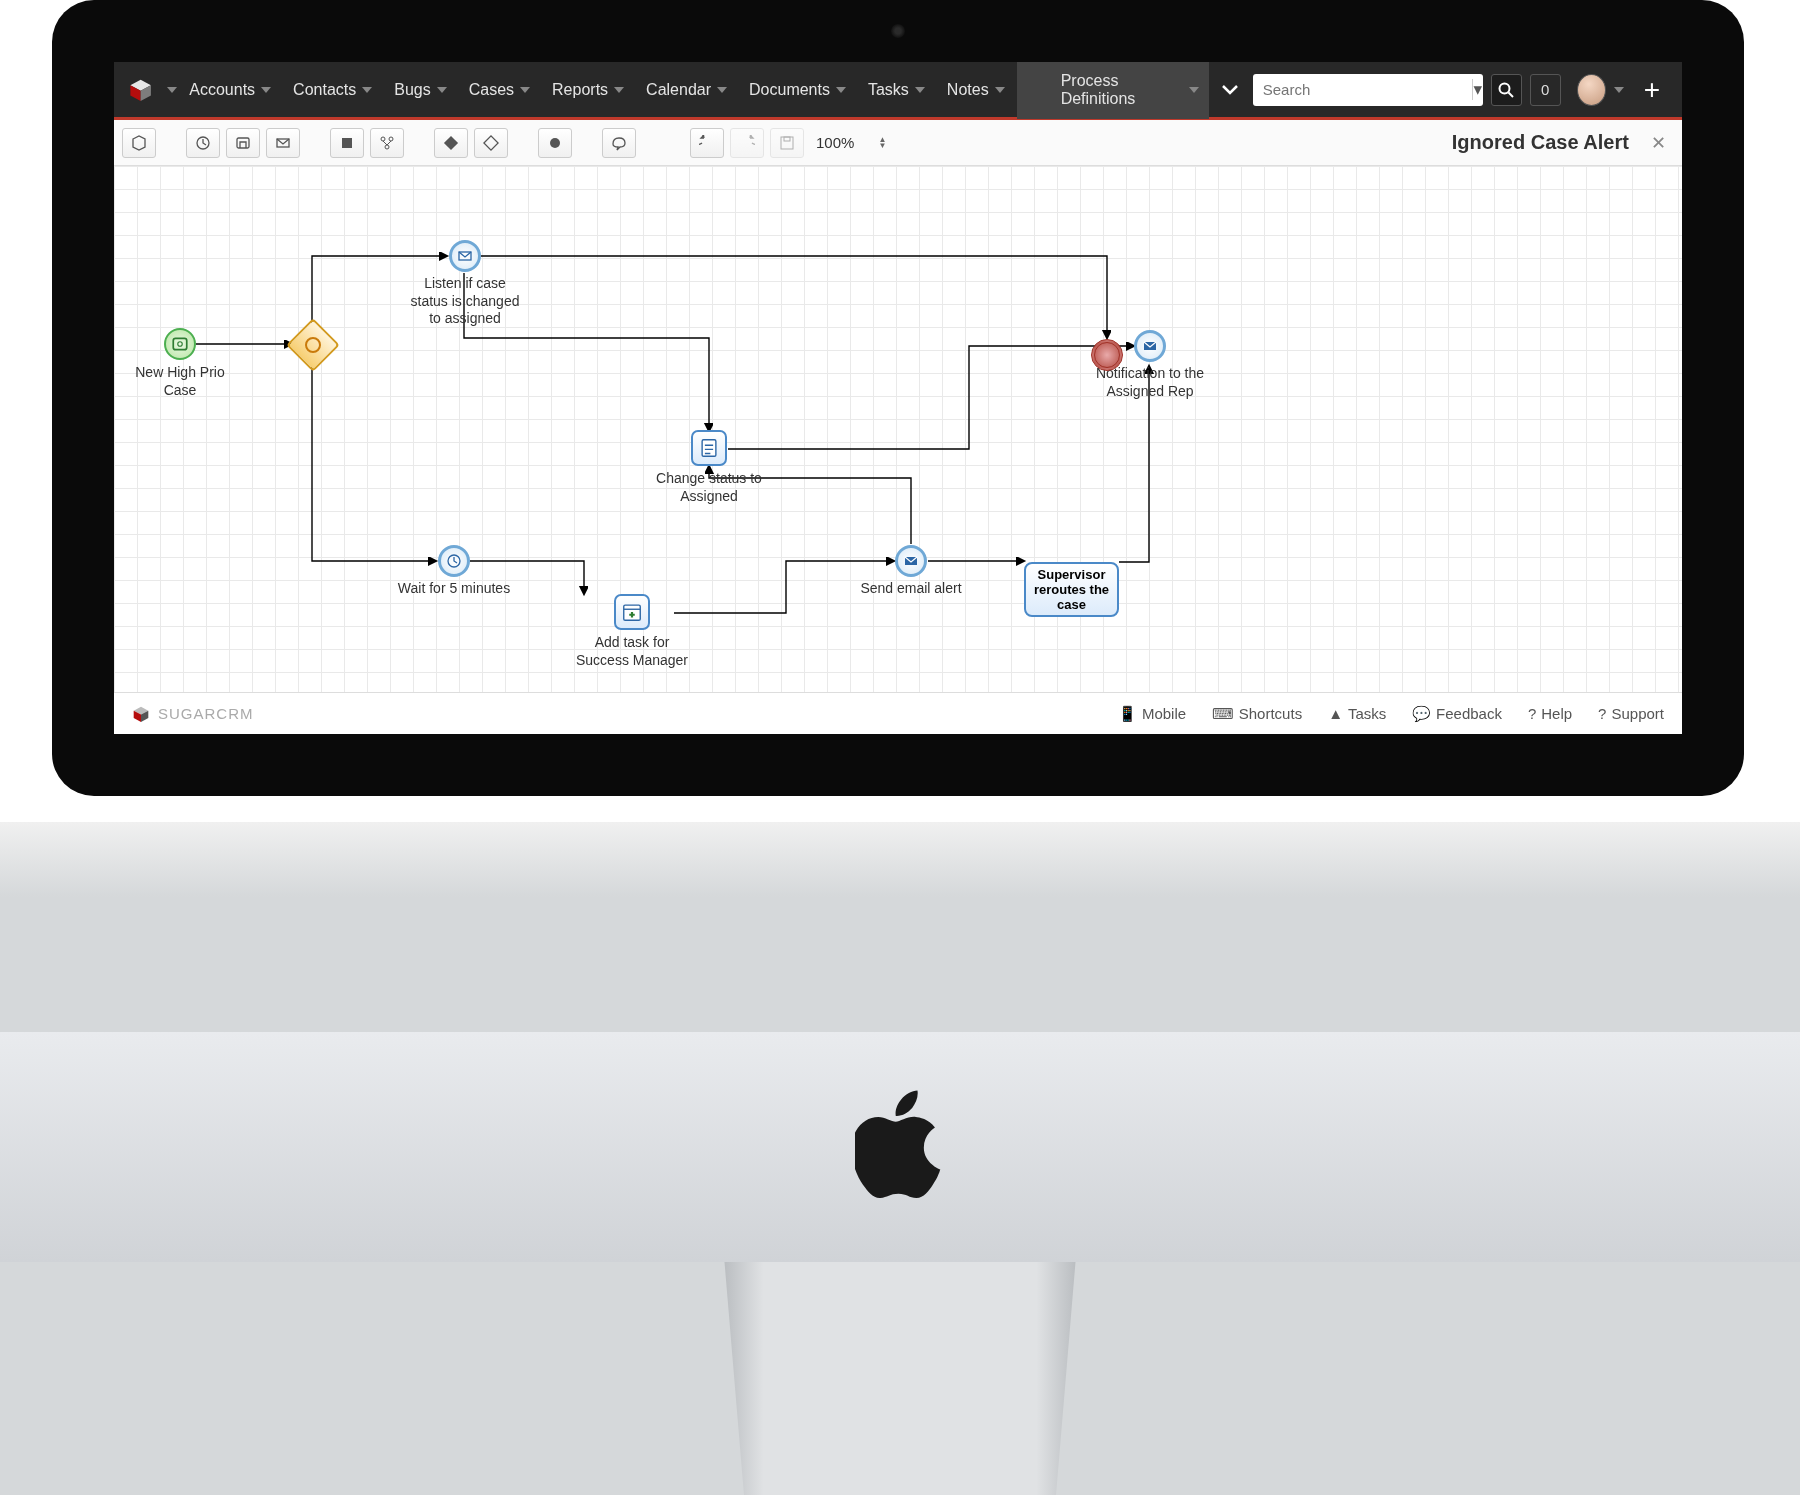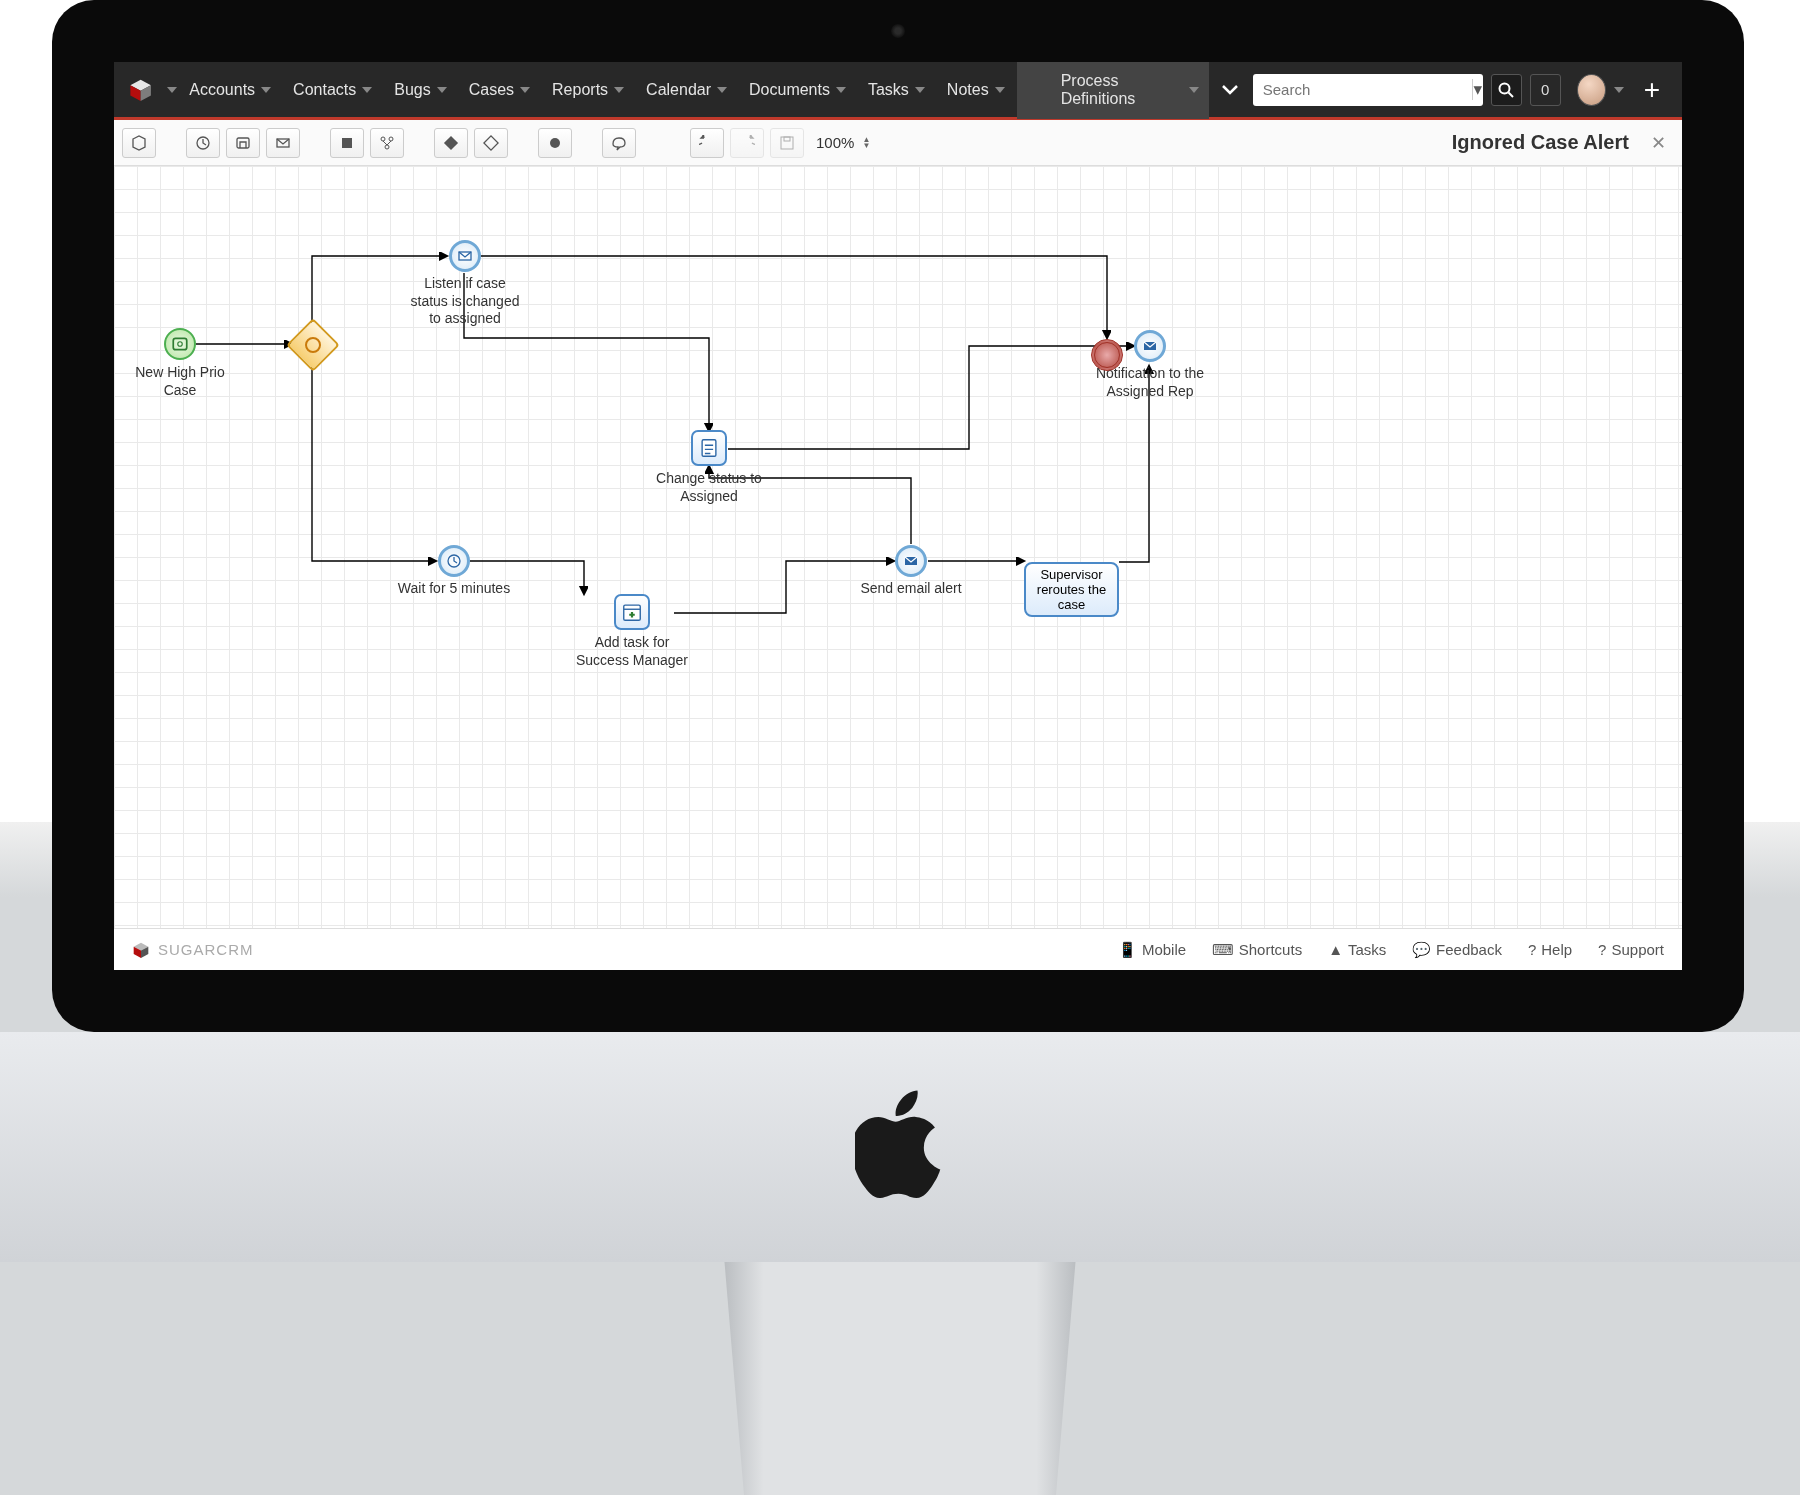--- a/index.html
+++ b/index.html
@@ -8,21 +8,21 @@
   background: linear-gradient(to bottom, #fff 0%, #fff 55%, #f0f0f0 55%, #d5d8da 60%, #d5d8da 100%);
   width: 1800px;
   height: 1495px;
   overflow: hidden;
 }
 .imac-frame {
   position: absolute;
   left: 52px;
   top: 0;
   width: 1692px;
-  height: 1032px;
+  height: 796px;
   background: #0a0a0a;
   border-radius: 42px;
   padding: 62px;
 }
 .imac-camera {
   position: absolute;
   left: 50%; top: 24px;
   transform: translateX(-50%);
   width: 14px; height: 14px;
   border-radius: 50%;
@@ -84,21 +84,21 @@
 .search-wrap .sel{width:28px;text-align:center;border-left:1px solid #ccc;color:#555;cursor:pointer;}
 .sqbtn{width:34px;height:32px;display:flex;align-items:center;justify-content:center;color:#fff;background:#1c1c1c;margin-left:6px;border-radius:3px;cursor:pointer;border:1px solid #555;}
 .badge{width:34px;height:32px;display:flex;align-items:center;justify-content:center;color:#ddd;margin-left:6px;border-radius:3px;cursor:pointer;border:1px solid #555;font-size:15px;}
 .avatar{width:32px;height:32px;border-radius:50%;background: radial-gradient(circle at 40% 30%, #f4d7c4, #c79b7f);margin-left:14px;border:1px solid #555;}
 .plus-btn{color:#fff;font-size:28px;font-weight:300;margin:0 14px 0 18px;cursor:pointer;}
 
 .toolbar{height:46px;display:flex;align-items:center;padding:0 8px;gap:6px;border-bottom:1px solid #ddd;background:#fafafa;}
 .tbtn{height:30px;min-width:34px;padding:0 8px;border:1px solid #ccc;border-radius:3px;background:linear-gradient(#fff,#f0f0f0);display:flex;align-items:center;justify-content:center;cursor:pointer;color:#555;font-size:17px;}
 .tsep{width:18px;}
 .tbtn.disabled{opacity:.45;cursor:default;}
-.zoom-ctl{display:flex;align-items:center;gap:8px;margin-left:6px;font-size:15px;color:#333;}
+.zoom-ctl{display:flex;align-items:center;gap:24px;margin-left:6px;font-size:15px;color:#333;}
 .zoom-ctl .arrow{display:flex;flex-direction:column;line-height:6px;font-size:8px;color:#666;}
 .toolbar-title{margin-left:auto;font-weight:600;font-size:20px;color:#333;padding-right:8px;}
 .close-x{color:#888;cursor:pointer;font-size:18px;padding:0 8px;}
 
 .workarea{position:absolute;top:104px;bottom:42px;left:0;right:0;display:flex;}
 .canvas-wrap{flex:1;overflow:hidden;position:relative;}
 .canvas{
   position:absolute;inset:0;
   background-color:#fff;
   background-image:
@@ -115,21 +115,21 @@
 .footer-links{margin-left:auto;display:flex;gap:26px;}
 .footer-links a{color:#555;cursor:pointer;display:flex;align-items:center;gap:5px;}
 
 .shape{position:absolute;}
 .evt{width:32px;height:32px;border-radius:50%;border:2px solid;display:flex;align-items:center;justify-content:center;background:#fff;}
 .evt.green{border-color:#4CAF50;background:radial-gradient(circle,#e9f9e2,#b7e5a2);}
 .evt.icon{border:3px solid #6FA8D6;background:radial-gradient(circle,#fff,#d8e9f7);}
 .evt.end{border:4px double #a03127;background:radial-gradient(circle,#e9aaaa,#b34b42);width:32px;height:32px;}
 .gateway{width:38px;height:38px;transform:rotate(45deg);background:linear-gradient(#fff3d9,#f7cf72);border:2px solid #d39a1e;border-radius:4px;display:flex;align-items:center;justify-content:center;}
 .gateway-inner{transform:rotate(-45deg);width:16px;height:16px;border:2px solid #c97a0b;border-radius:50%;}
-.task-box{width:95px;height:55px;border:2px solid #4a89c8;border-radius:8px;background:linear-gradient(#fff,#dcebfb);font-size:13px;text-align:center;display:flex;align-items:center;justify-content:center;padding:4px;}
+.task-box{width:95px;height:55px;border:2px solid #4a89c8;border-radius:8px;background:linear-gradient(#fff,#dcebfb);font-size:13px;text-align:center;display:flex;align-items:center;justify-content:center;padding:4px;font-weight:bold;}
 .act-box{width:36px;height:36px;border:2px solid #4a89c8;border-radius:7px;background:linear-gradient(#fff,#dcebfb);display:flex;align-items:center;justify-content:center;}
 .lbl{position:absolute;font-size:14px;color:#333;text-align:center;line-height:1.25;width:120px;}
 svg.edges{position:absolute;inset:0;width:100%;height:100%;pointer-events:none;}
 svg.edges path{stroke:#000;stroke-width:1.4;fill:none;}
 svg.edges .arrow{fill:#000;}
 .footer-cube{width:18px;height:18px;margin-right:8px;}
 .ico{font-size:15px;}
 </style>
 </head>
 <body>

